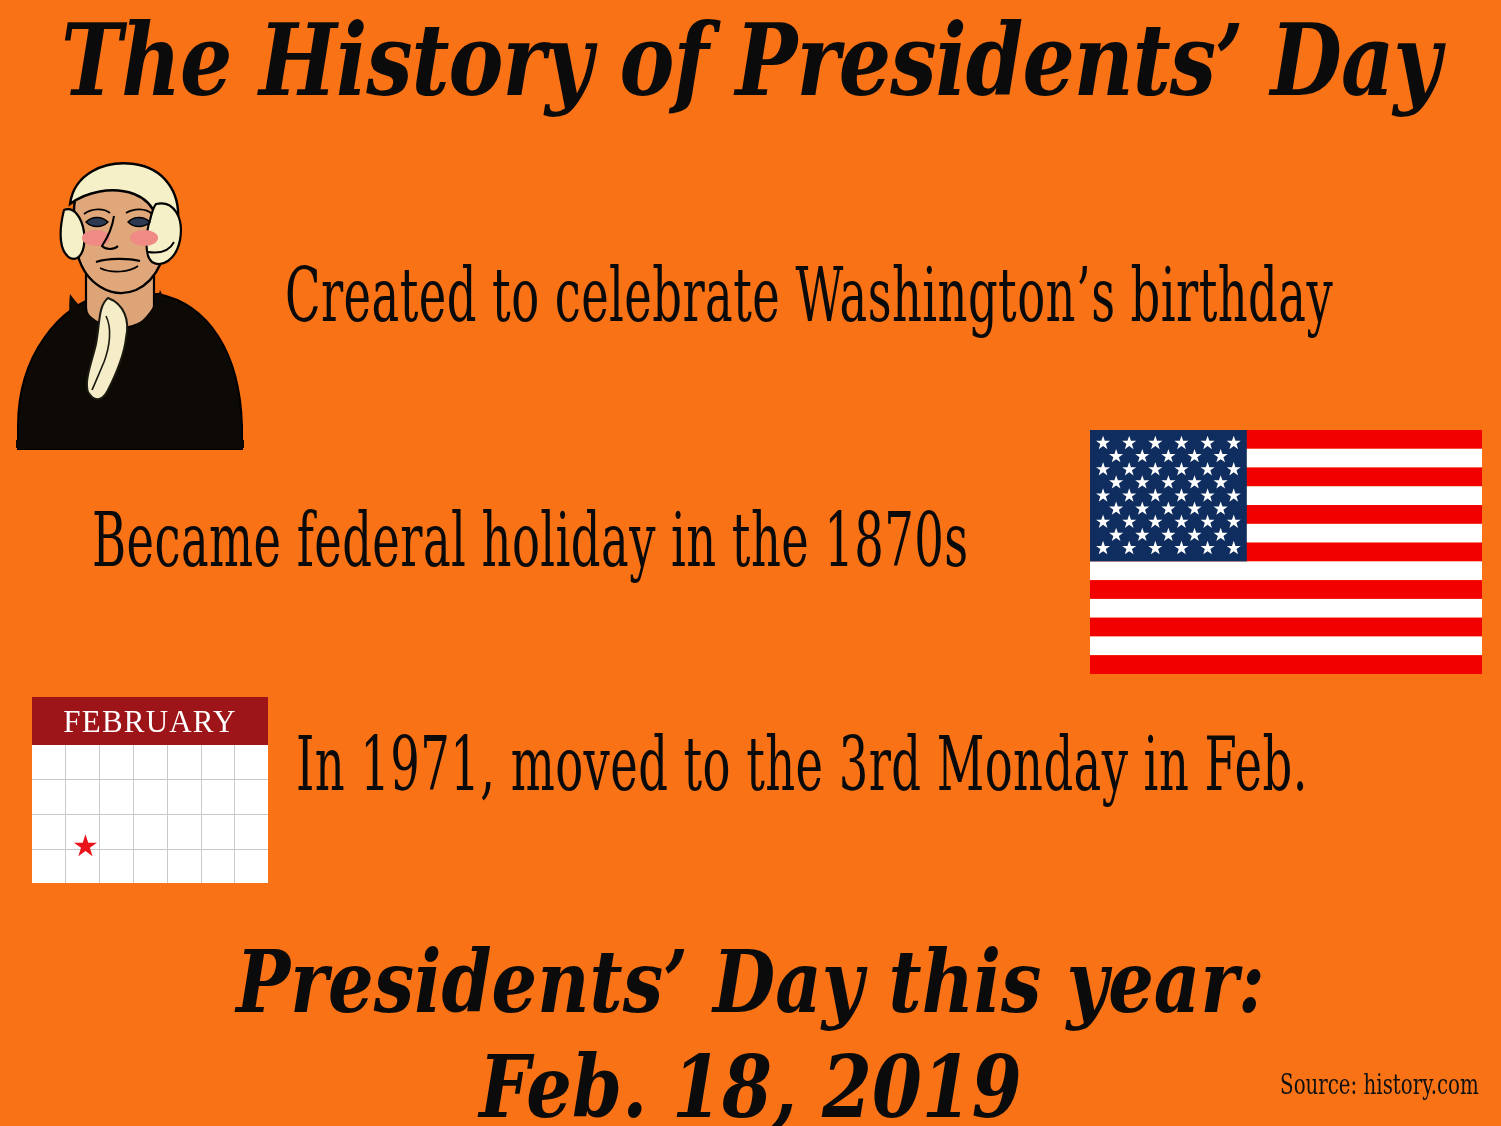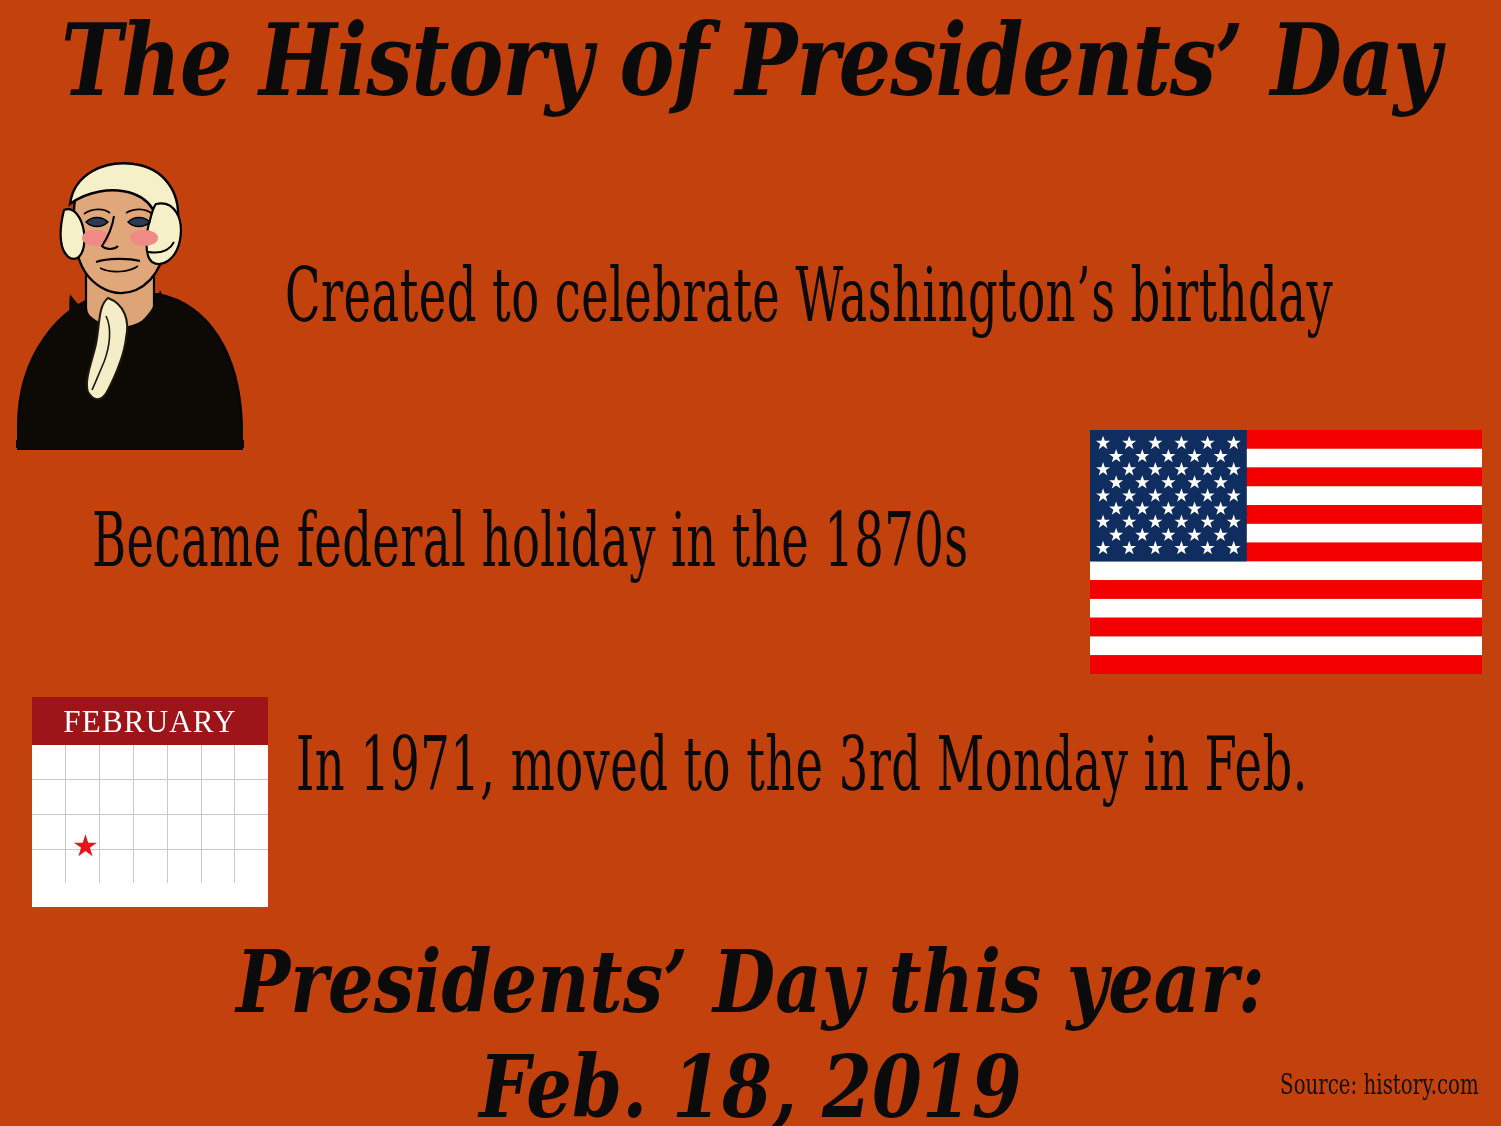--- a/index.html
+++ b/index.html
@@ -5,21 +5,21 @@
 <style>
   html, body {
     margin: 0;
     padding: 0;
     background: #ccd6f2;
   }
   #poster {
     position: relative;
     width: 1501px;
     height: 1126px;
-    background: #c2410c;
+    background: #f97316;
     overflow: hidden;
     font-family: "Liberation Serif", "DejaVu Serif", serif;
   }
 
   
   .title {
     position: absolute;
     left: 0;
     top: 8px;
     width: 1501px;
@@ -101,21 +101,21 @@
     width: 392px;
     height: 244px;
   }
 
   
   #calendar {
     position: absolute;
     left: 32px;
     top: 697px;
     width: 236px;
-    height: 210px;
+    height: 186px;
     background: #ffffff;
     box-sizing: border-box;
   }
   #cal-header {
     height: 48px;
     background: #9e1519;
     color: #ffffff;
     display: flex;
     align-items: center;
     justify-content: center;

